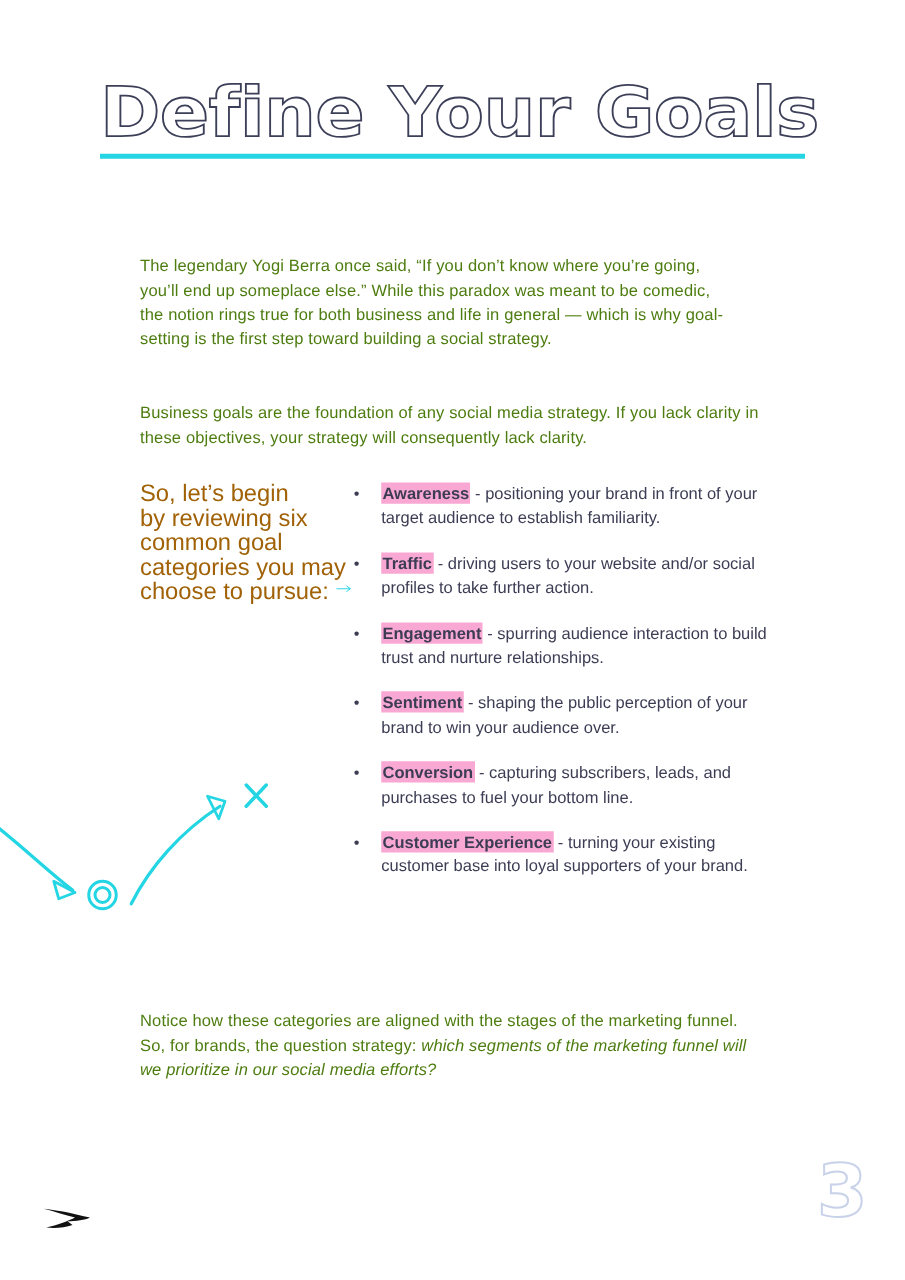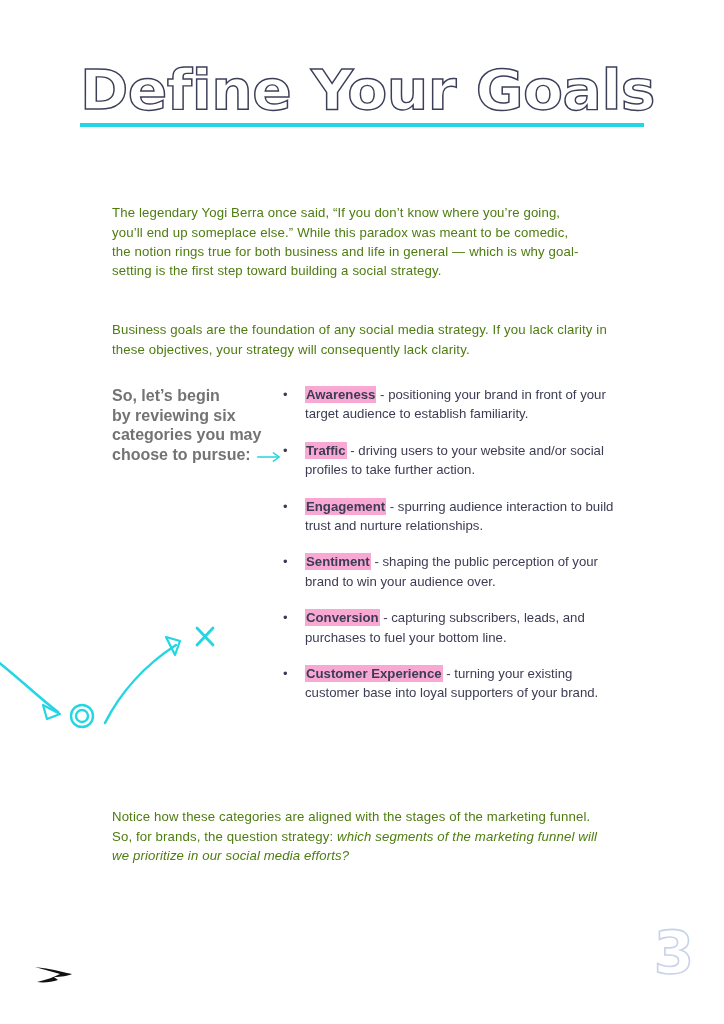--- a/index.html
+++ b/index.html
@@ -59,29 +59,29 @@
   .para em {
     font-style: italic;
   }
 
   
   .callout {
     position: absolute;
     left: 112px;
     top: 386px;
     width: 170px;
-    font-size: 16px;
+    font-size: 19px;
     line-height: 19.6px;
-    font-weight: 700;
-    color: #737373;
+    font-weight: 400;
+    color: #a16207;
   }
   .callout .cline { display: block; white-space: nowrap; }
   .callout .last-line {
     display: flex;
-    align-items: flex-end;
+    align-items: flex-start;
     gap: 6px;
   }
   .callout-arrow { display: block; }
 
   
   .goal-list {
     position: absolute;
     left: 283px;
     top: 385px;
     width: 340px;
@@ -169,20 +169,21 @@
   <div class="title-rule"></div>
 </div>
 
 <p class="para" id="para-intro">The legendary Yogi Berra once said, “If you don’t know where you’re going, you’ll end up someplace else.” While this paradox was meant to be comedic, the notion rings true for both business and life in general — which is why goal-setting is the first step toward building a social strategy.</p>
 
 <p class="para" id="para-business">Business goals are the foundation of any social media strategy. If you lack clarity in these objectives, your strategy will consequently lack clarity.</p>
 
 <div class="callout">
   <span class="cline">So, let’s begin</span>
   <span class="cline">by reviewing six</span>
+  <span class="cline">common goal</span>
   <span class="cline">categories you may</span>
   <span class="cline last-line">
     <span>choose to pursue:</span>
     <svg class="callout-arrow" width="34" height="14" viewBox="0 0 34 14">
       <path d="M1 7 H28" stroke="#24d5e3" stroke-width="2" fill="none" stroke-linecap="round"></path>
       <path d="M22 1.5 L30 7 L22 12.5" stroke="#24d5e3" stroke-width="2" fill="none" stroke-linecap="round" stroke-linejoin="round"></path>
     </svg>
   </span>
 </div>
 

